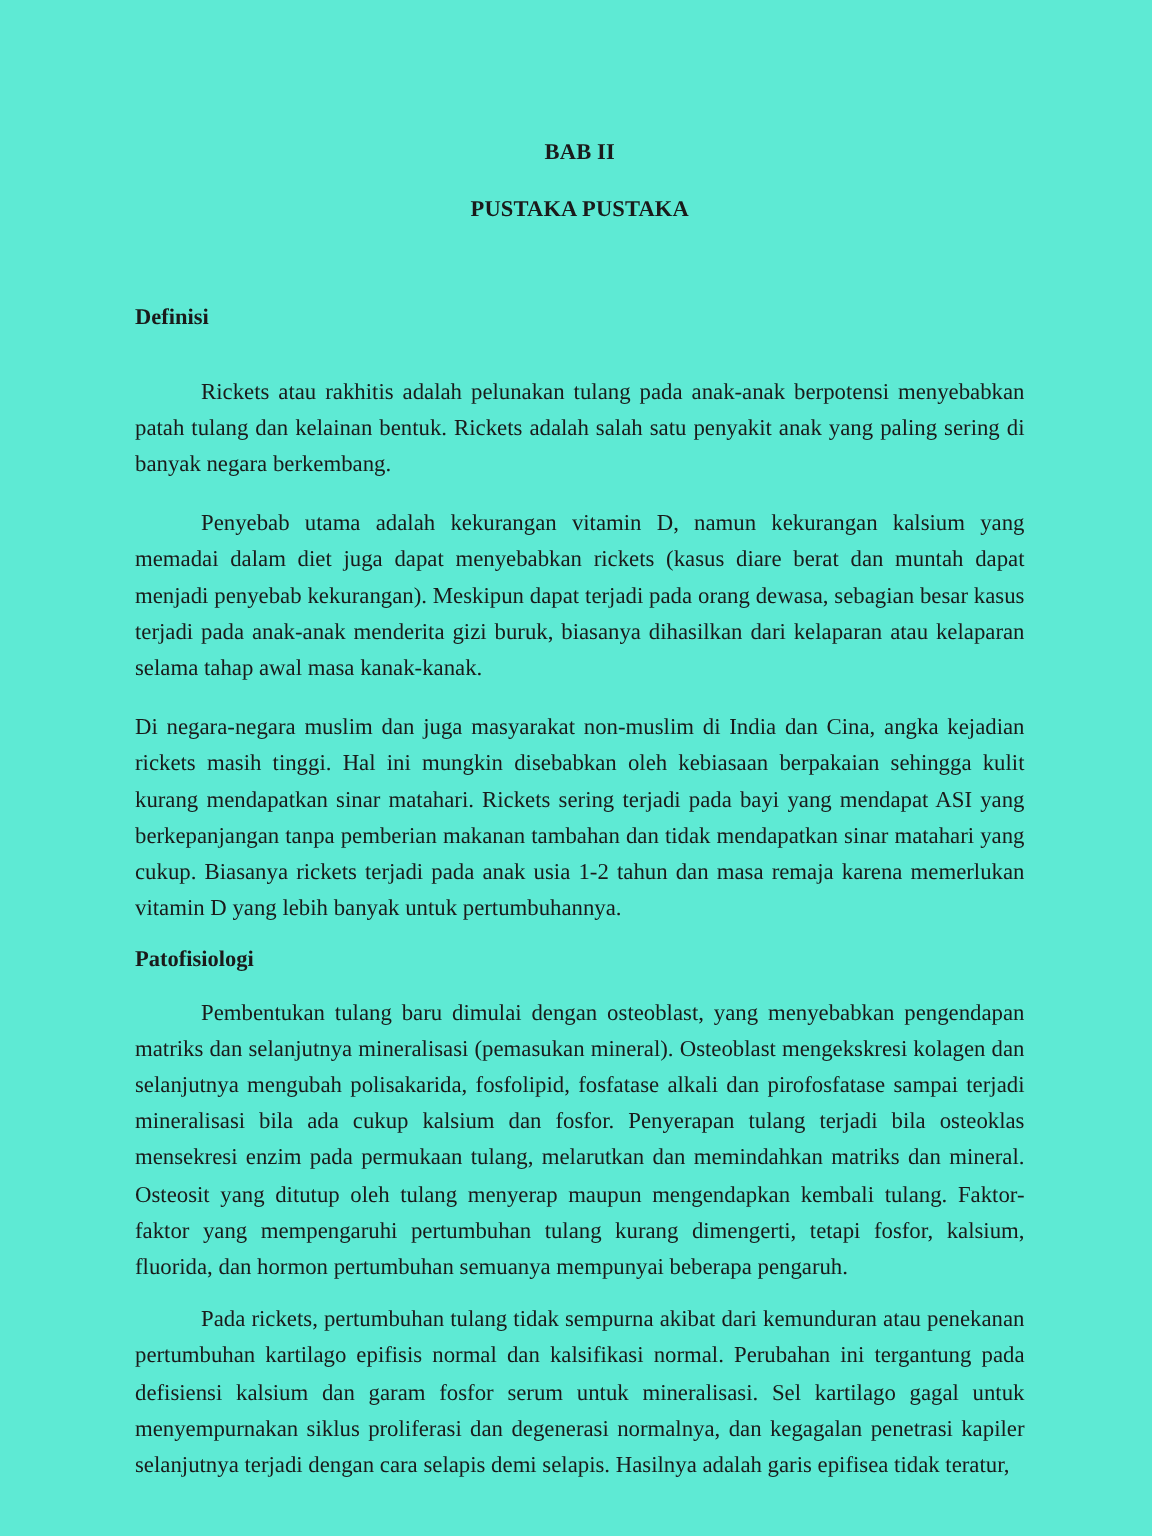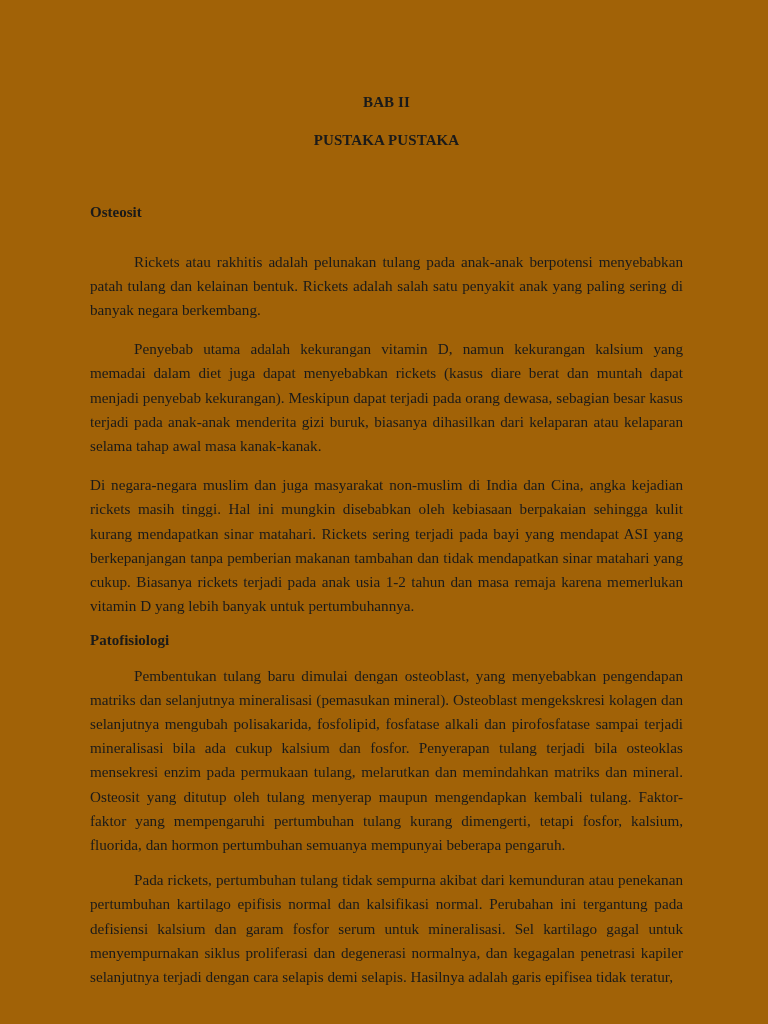--- a/index.html
+++ b/index.html
@@ -1,21 +1,21 @@
 <!DOCTYPE html>
 <html><head>
 <meta charset="utf-8">
 <style>
   html, body { margin: 0; padding: 0; background: #ffffff; }
   body {
     width: 768px; height: 1024px; overflow: hidden;
     font-family: "Liberation Serif", "DejaVu Serif", serif;
     color: #1a1a1a;
   }
-  .page { position: relative; width: 768px; height: 1024px; background: #a16207; }
+  .page { position: relative; width: 768px; height: 1024px; background: #5eead4; }
   .content {
     position: absolute; left: 90px; top: 90px; width: 593px;
     font-size: 15.2px; line-height: 24.2px;
   }
   .chapter {
     text-align: center; font-weight: bold; font-size: 15px;
     margin: 0; letter-spacing: 0.1px;
   }
   .chapter.num { margin-top: 0; }
   .chapter.title { margin-top: 14px; }
@@ -29,21 +29,21 @@
 </style>
 </head>
 <body>
 
 <div class="page">
   <div class="content">
 
     <p class="chapter num">BAB II</p>
     <p class="chapter title">PUSTAKA PUSTAKA</p>
 
-    <h2 class="section" style="margin-top:48px;">Osteosit</h2>
+    <h2 class="section" style="margin-top:48px;">Definisi</h2>
     <p class="para" style="margin-top:25px;">Rickets atau rakhitis adalah pelunakan tulang pada anak-anak berpotensi menyebabkan patah tulang dan kelainan bentuk. Rickets adalah salah satu penyakit anak yang paling sering di banyak negara berkembang.</p>
     <p class="para" style="margin-top:15px;">Penyebab utama adalah kekurangan vitamin D, namun kekurangan kalsium yang memadai dalam diet juga dapat menyebabkan rickets (kasus diare berat dan muntah dapat menjadi penyebab kekurangan). Meskipun dapat terjadi pada orang dewasa, sebagian besar kasus terjadi pada anak-anak menderita gizi buruk, biasanya dihasilkan dari kelaparan atau kelaparan selama tahap awal masa kanak-kanak.</p>
 
     <p class="para noindent" style="margin-top:15px;">Di negara-negara muslim dan juga masyarakat non-muslim di India dan Cina, angka kejadian rickets masih tinggi. Hal ini mungkin disebabkan oleh kebiasaan berpakaian  sehingga kulit kurang mendapatkan sinar matahari. Rickets sering terjadi pada bayi yang mendapat ASI yang berkepanjangan tanpa pemberian makanan tambahan dan tidak mendapatkan sinar matahari yang cukup. Biasanya rickets terjadi pada anak usia 1-2 tahun dan masa remaja karena memerlukan vitamin D yang lebih banyak untuk pertumbuhannya.</p>
 
     <h2 class="section" style="margin-top:10px;">Patofisiologi</h2>
     <p class="para" style="margin-top:11px;">Pembentukan tulang baru dimulai dengan osteoblast, yang menyebabkan pengendapan matriks dan selanjutnya mineralisasi (pemasukan mineral). Osteoblast mengekskresi kolagen dan selanjutnya mengubah polisakarida, fosfolipid, fosfatase alkali dan pirofosfatase sampai terjadi mineralisasi bila ada cukup kalsium dan fosfor. Penyerapan tulang terjadi bila osteoklas mensekresi enzim pada permukaan tulang, melarutkan dan memindahkan matriks dan mineral. Osteosit yang ditutup oleh tulang menyerap maupun mengendapkan kembali tulang. Faktor-faktor yang mempengaruhi pertumbuhan tulang kurang dimengerti, tetapi fosfor, kalsium, fluorida, dan hormon pertumbuhan semuanya mempunyai beberapa pengaruh.</p>
     <p class="para" style="margin-top:11px;">Pada rickets, pertumbuhan tulang tidak sempurna akibat dari kemunduran atau penekanan pertumbuhan kartilago epifisis normal dan kalsifikasi normal. Perubahan ini tergantung pada defisiensi kalsium dan garam fosfor serum untuk mineralisasi. Sel kartilago gagal untuk menyempurnakan siklus proliferasi dan degenerasi normalnya, dan kegagalan penetrasi kapiler selanjutnya terjadi dengan cara selapis demi selapis. Hasilnya adalah garis epifisea tidak teratur,</p>
 
   </div>

